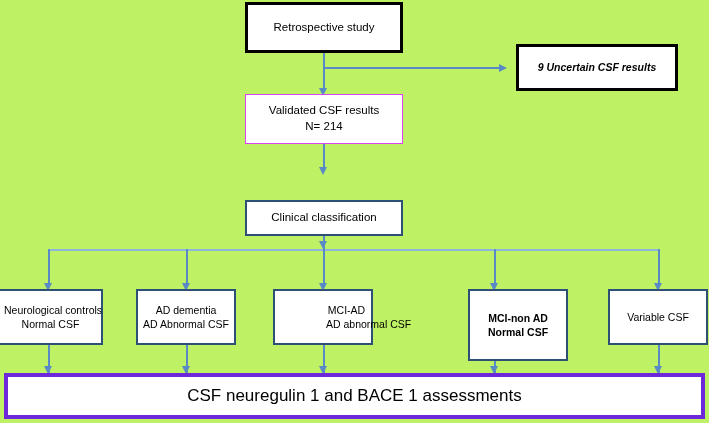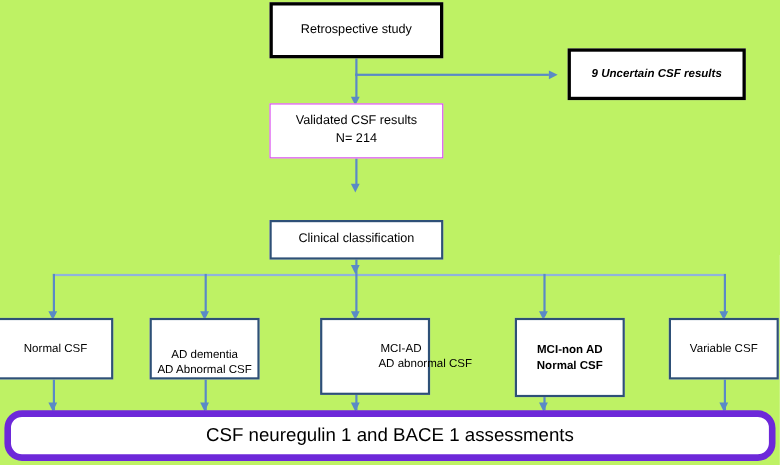--- a/index.html
+++ b/index.html
@@ -44,22 +44,22 @@
   .box-black {
     border: 3px solid #000000;
   }
   .box-navy {
     border: 2px solid #2e5077;
   }
   .box-blue {
     border: 1px solid #d946ef;
   }
   .box-rounded {
-    border: 6px solid #6d28d9;
-    border-radius: 16px;
+    border: 4px solid #6d28d9;
+    border-radius: 0;
   }
 
   
   .fs-top   { font-size: 11.5px; }
   .fs-mid   { font-size: 11.5px; }
   .fs-small { font-size: 10.5px; }
   .fs-leaf  { font-size: 10.5px; }
   .fs-sum   { font-size: 17px; }
   .bold { font-weight: bold; }
 
@@ -160,32 +160,33 @@
   </div>
 
   <div class="node box-navy fs-mid" style="left:245px; top:172px; width:158px; height:36px;margin-top:28px;">
     <span class="lines">
       <span>Clinical classification</span>
     </span>
   </div>
 
   <div class="node box-navy fs-leaf" style="left:-2px; top:289px; width:105px; height:56px;">
     <span class="lines">
+      <span>Neurological controls</span>
       <span>Normal CSF</span>
     </span>
   </div>
 
-  <div class="node box-navy fs-leaf" style="left:136px; top:289px; width:100px; height:56px;align-items:flex-end;">
+  <div class="node box-navy fs-leaf" style="left:136px; top:289px; width:100px; height:56px;">
     <span class="lines">
       <span>AD dementia</span>
       <span>AD Abnormal CSF</span>
     </span>
   </div>
 
-  <div class="node box-navy fs-leaf" style="left:291px; top:289px; width:100px; height:70px;padding-left:47px;">
+  <div class="node box-navy fs-leaf" style="left:273px; top:289px; width:100px; height:56px;padding-left:47px;">
     <span class="lines">
       <span>MCI-AD</span>
       <span>AD abnormal CSF</span>
     </span>
   </div>
 
   <div class="node box-navy fs-leaf" style="left:468px; top:289px; width:100px; height:72px;font-weight:bold;">
     <span class="lines">
       <span>MCI-non AD</span>
       <span>Normal CSF</span>

